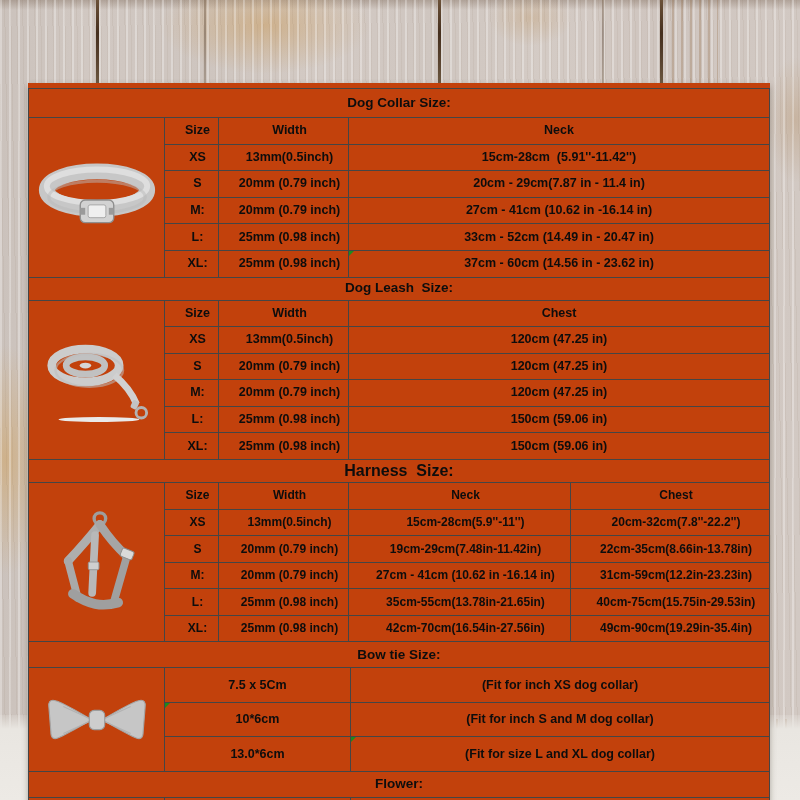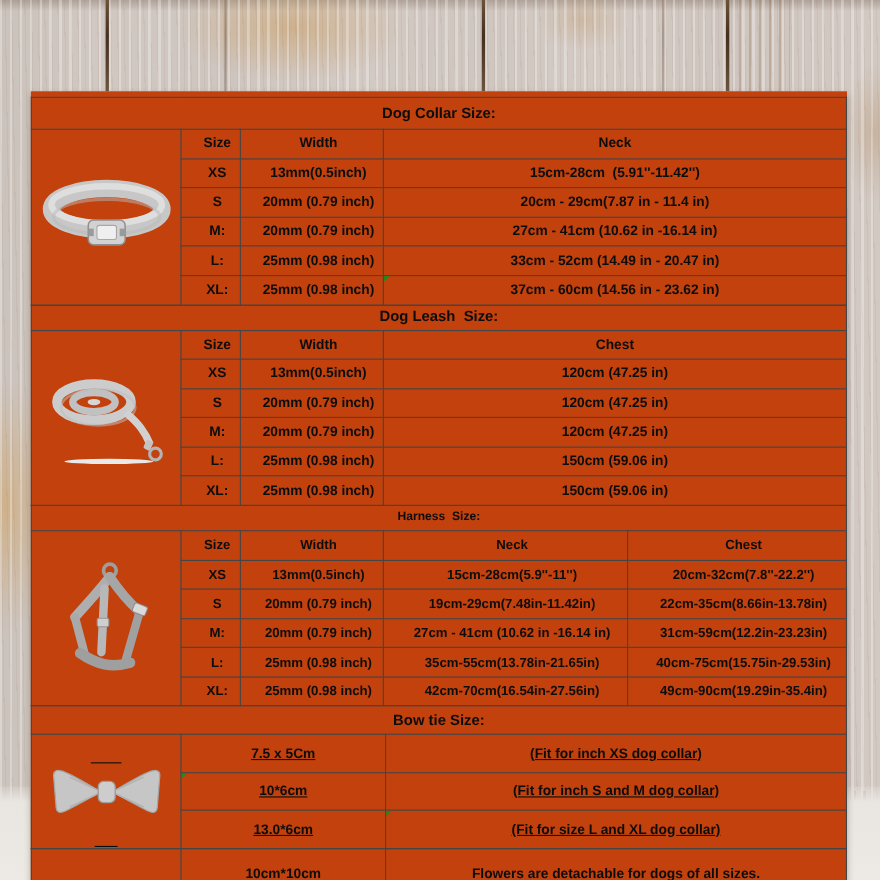--- a/index.html
+++ b/index.html
@@ -51,22 +51,22 @@
     font-weight:bold;font-size:12.5px;white-space:pre;overflow:hidden;
     position:relative;padding:0;line-height:1.05;
   }
   td.title{text-align:center;font-size:13.5px;border-left-color:#454545;}
   td.l{text-align:center;padding-left:12px;}
   td.c{text-align:center;}
   .collar tr.tt{height:29px;} .collar tr.r{height:23px;}
   .leash  tr.tt{height:23px;} .leash  tr.r{height:22px;}
   .harness tr.tt{height:23px;} .harness tr.r{height:22px;}
   .harness td{font-size:12px;}
-  .harness td.title{font-size:11px;}
-  .bowtie tr.tt{height:26px;padding-left:32px;} .bowtie tr.r{height:19px;text-decoration:underline;}
+  .harness td.title{font-size:16px;}
+  .bowtie tr.tt{height:26px;padding-left:32px;} .bowtie tr.r{height:19px;}
   .flower tr.tt{height:26px;} .flower tr.r{height:46px;}
   td.img{text-align:center;vertical-align:middle;}
   
   .gtri{position:absolute;left:0;top:0;width:0;height:0;
     border-top:5px solid #1e8a1e;border-right:5px solid transparent;}
   svg{display:block;margin:0 auto;}
 </style>
 </head>
 <body>
 
@@ -294,20 +294,23 @@
   </tbody>
     </table>
 
   <table class="flower">
     <colgroup>
         <col style="width:136px">
         <col style="width:186px">
         <col>
       </colgroup>
     <tbody>
+        <tr class="tt">
+      <td class="title" colspan="3">Flower:</td>
+    </tr>
     <tr class="r">
       <td class="img">
         
       </td>
       <td class="c">10cm*10cm</td>
       <td class="c">Flowers are detachable for dogs of all sizes.</td>
     </tr>
   </tbody>
     </table>
 

